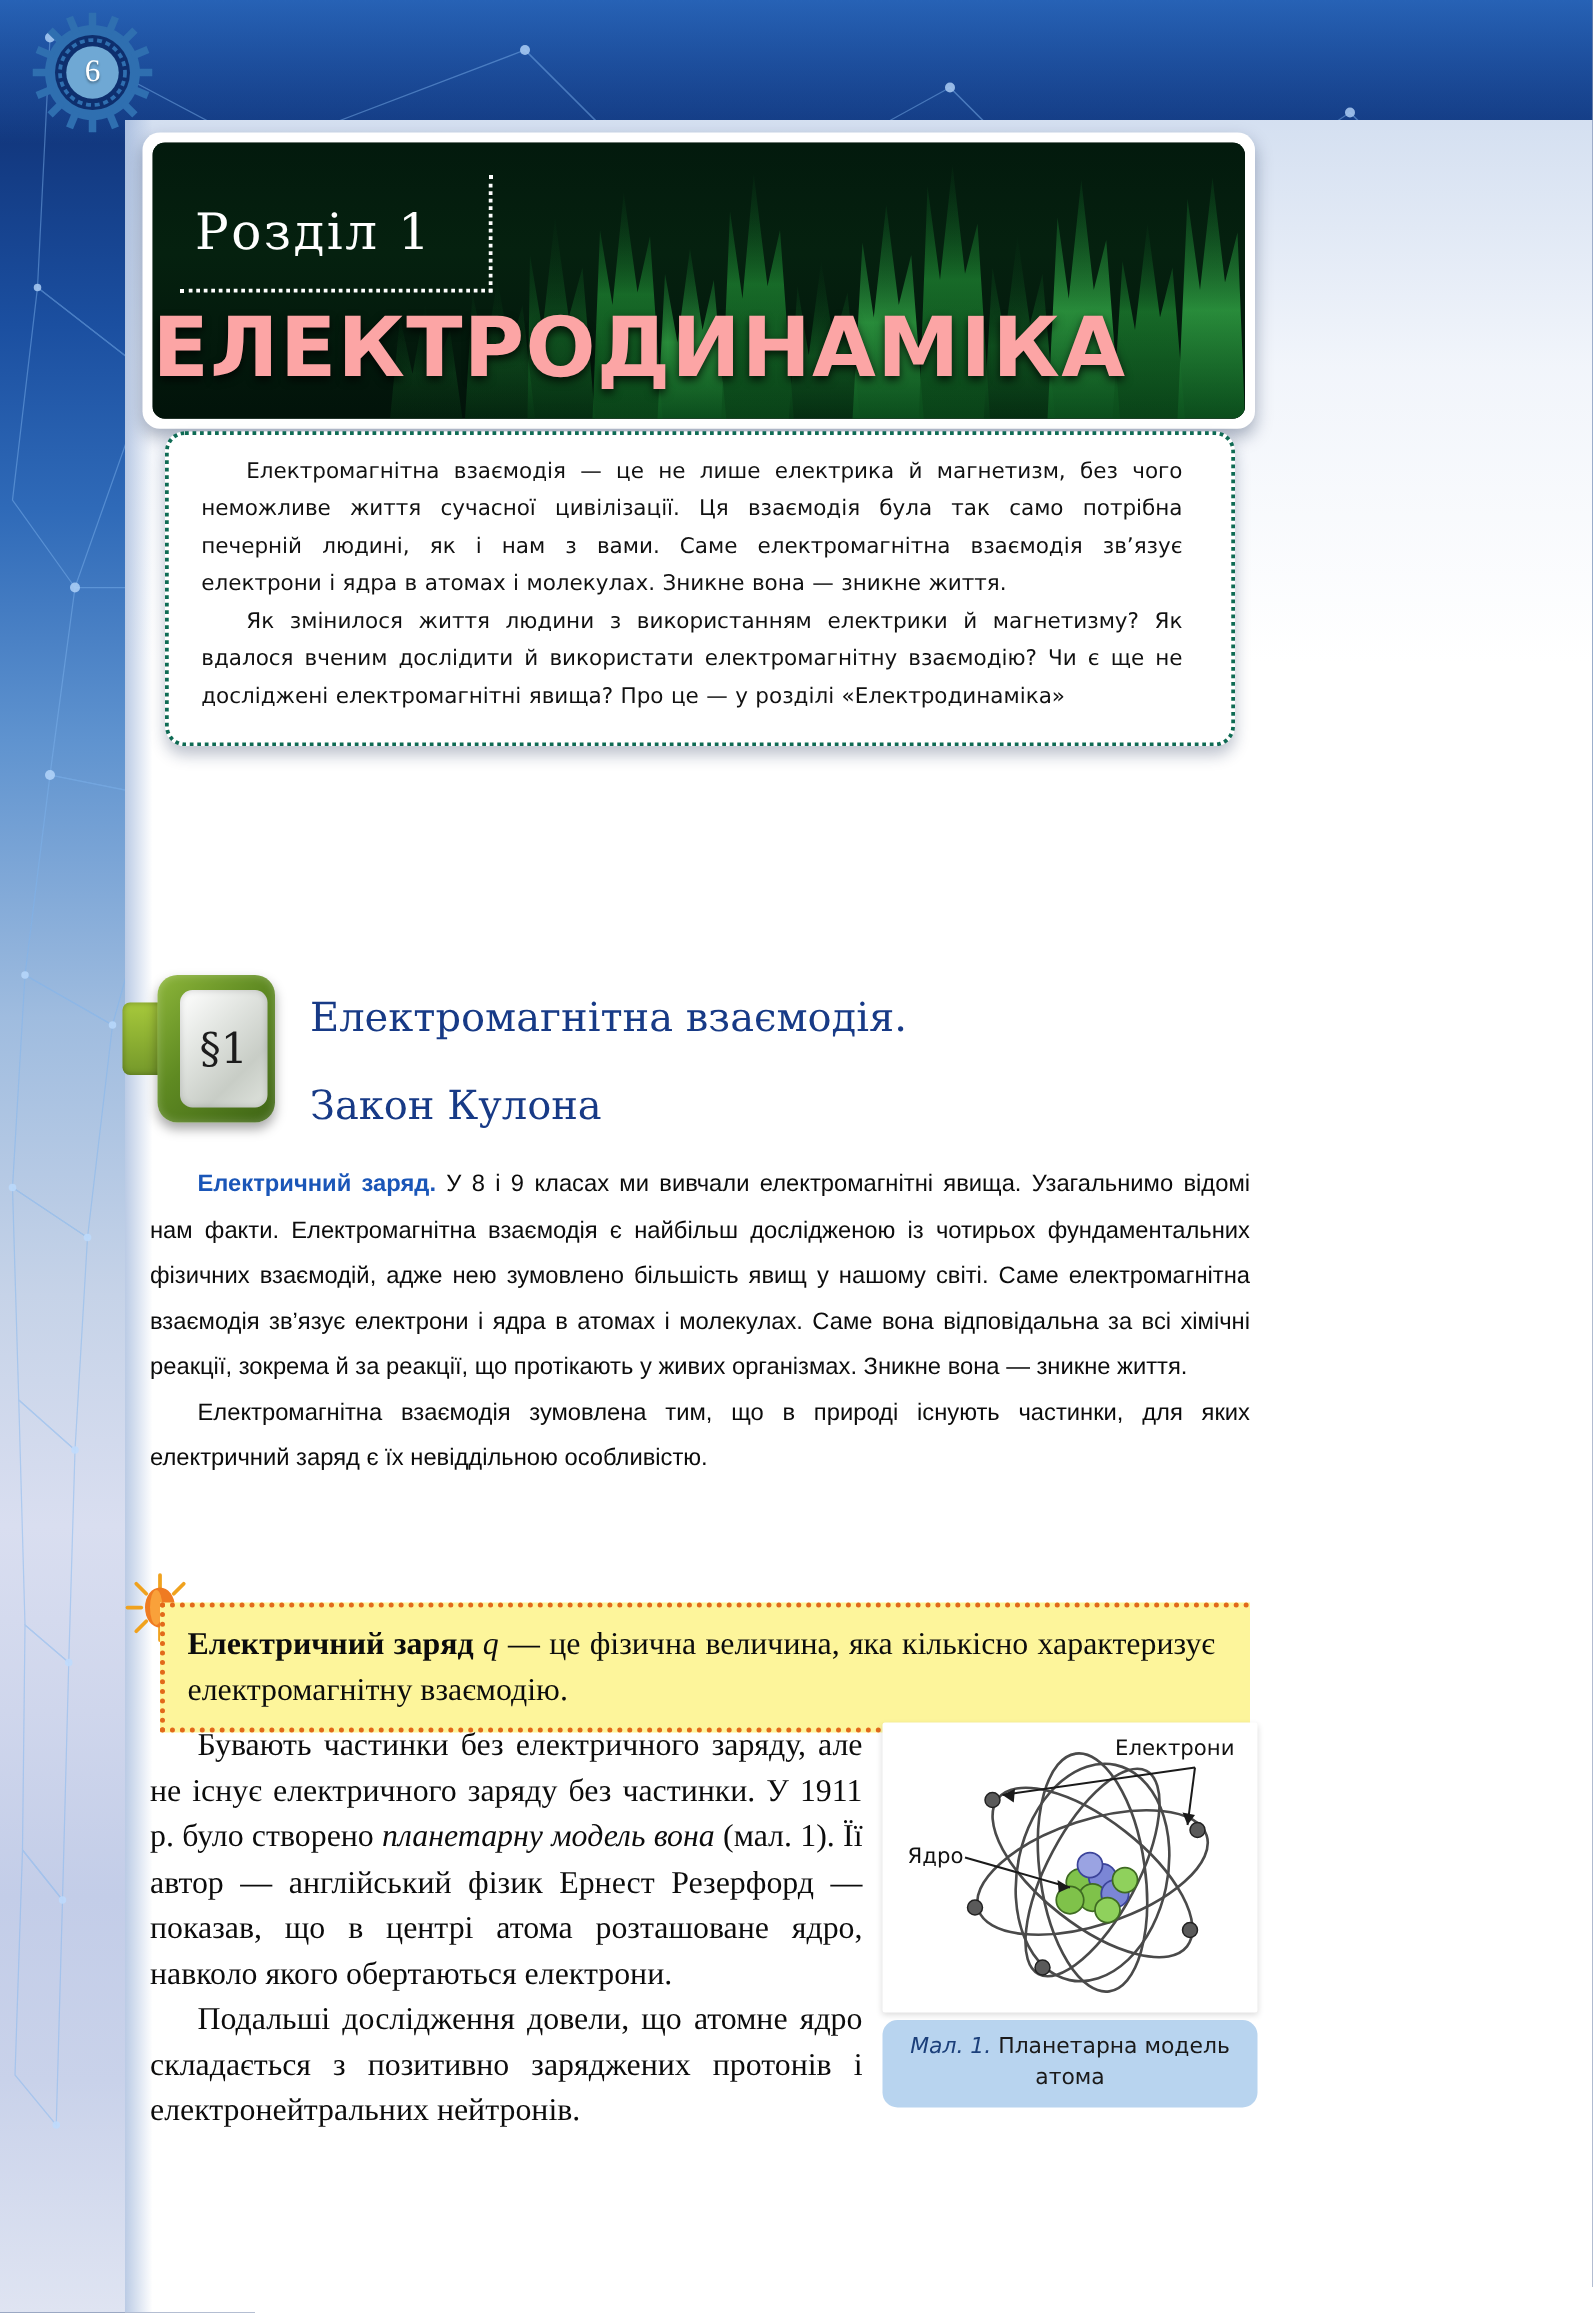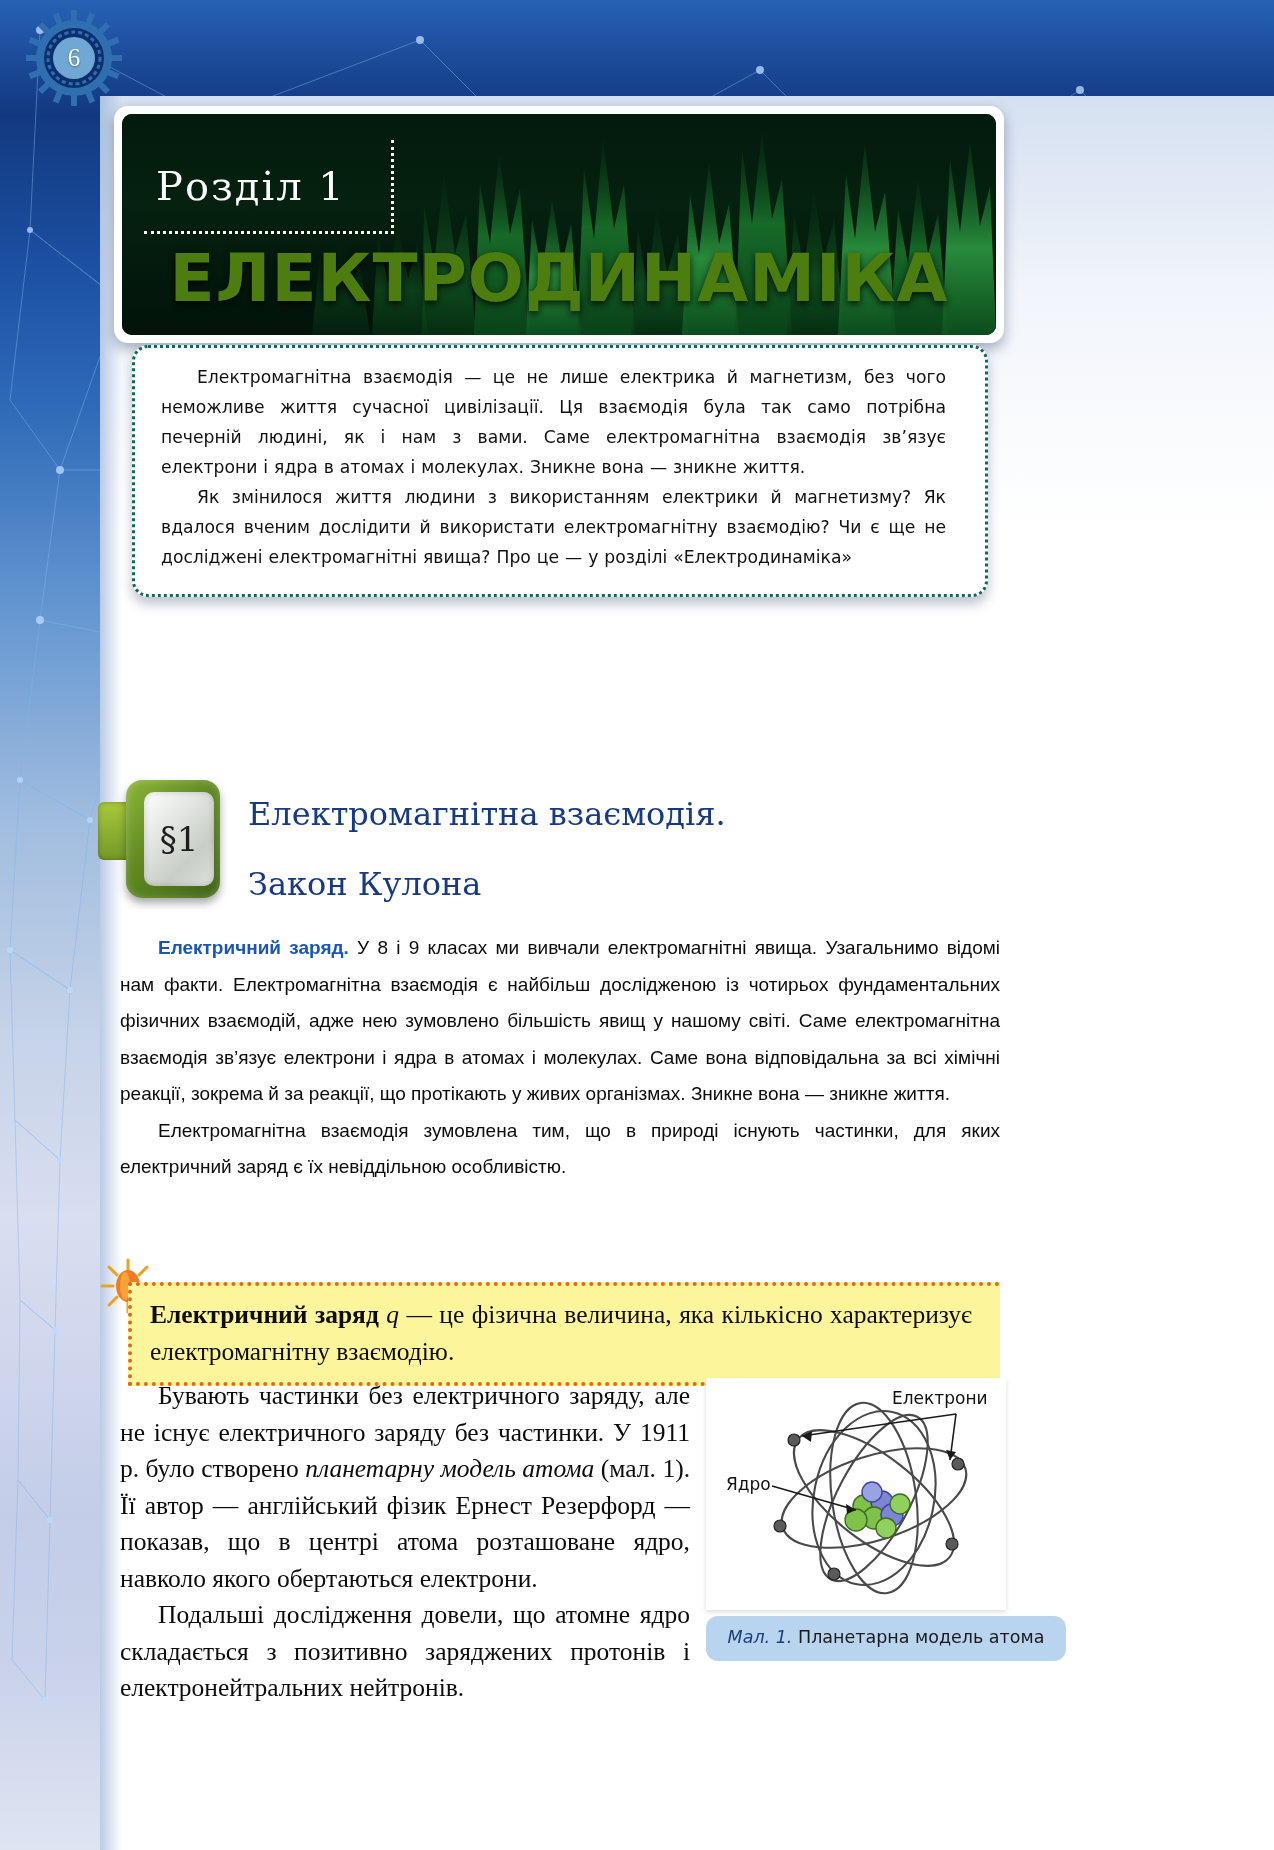--- a/index.html
+++ b/index.html
@@ -86,22 +86,22 @@
     display:flex; align-items:center;
   }
   .chapter-tag span{
     color:#ffffff;
     font-family:"DejaVu Serif", serif;
     font-size:40px;
     letter-spacing:2px;
   }
   .banner-title{
     position:absolute; left:0; right:0; top:126px;
-    text-align:center;
-    color:#4d7c0f;
+    text-align:left;
+    color:#fca5a5;
     font-family:"DejaVu Sans", sans-serif;
     font-weight:bold;
     font-size:66px;
     letter-spacing:1px;
     text-shadow:0 3px 7px rgba(0,0,0,.75);
   }
 
   
   .intro{
     position:absolute; left:132px; top:345px; width:856px;
@@ -214,21 +214,21 @@
   .figure{
     position:absolute; left:706px; top:1378px; width:300px;
   }
   .fig-img{
     width:300px; height:232px; background:#ffffff;
     box-shadow:0 2px 5px rgba(0,0,0,.14);
     position:relative; overflow:hidden;
     border-radius:2px;
   }
   .fig-cap{
-    margin-top:6px; width:360px;
+    margin-top:6px; width:300px;
     background:#b8d4ef;
     border-radius:12px;
     padding:9px 10px 11px 10px;
     text-align:center;
     font-family:"DejaVu Sans", sans-serif;
     font-size:17.5px;
     line-height:25px;
     color:#1a1a1a;
   }
   .fig-cap .mal{ font-style:italic; color:#1b3f7a; }
@@ -418,21 +418,21 @@
   </g>
   <ellipse cx="28" cy="28" rx="12" ry="16" fill="#ef7b22"></ellipse>
   <ellipse cx="25" cy="28" rx="5" ry="14" fill="#f9a13a"></ellipse>
 </svg>
 
 <div class="defbox">
   <p><b>Електричний заряд</b> <i>q</i><span> — це фізична величина, яка кількісно характеризує електромагнітну взаємодію.</span></p>
 </div>
 
 <div class="lower-col">
-  <p><span>Бувають частинки без електричного заряду, але не існує електричного заряду без частинки. У 1911 р. було створено </span><i>планетарну модель атома</i><span> (мал. 1). Її автор — англійський фізик Ернест Резерфорд — показав, що в центрі атома розташоване ядро, навколо якого обертаються електрони.</span></p>
+  <p><span>Бувають частинки без електричного заряду, але не існує електричного заряду без частинки. У 1911 р. було створено </span><i>планетарну модель вона</i><span> (мал. 1). Її автор — англійський фізик Ернест Резерфорд — показав, що в центрі атома розташоване ядро, навколо якого обертаються електрони.</span></p>
   <p>Подальші дослідження довели, що атомне ядро складається з позитивно заряджених протонів і електронейтральних нейтронів.</p>
 </div>
 
 <div class="figure">
   <div class="fig-img">
     <svg viewBox="0 0 300 232" width="300" height="232">
       <g fill="none" stroke="#4a4a4a" stroke-width="2.1">
         <ellipse cx="168" cy="120" rx="96" ry="42" transform="rotate(-18 168 120)"></ellipse>
         <ellipse cx="168" cy="120" rx="96" ry="42" transform="rotate(38 168 120)"></ellipse>
         <ellipse cx="168" cy="120" rx="96" ry="42" transform="rotate(82 168 120)"></ellipse>

